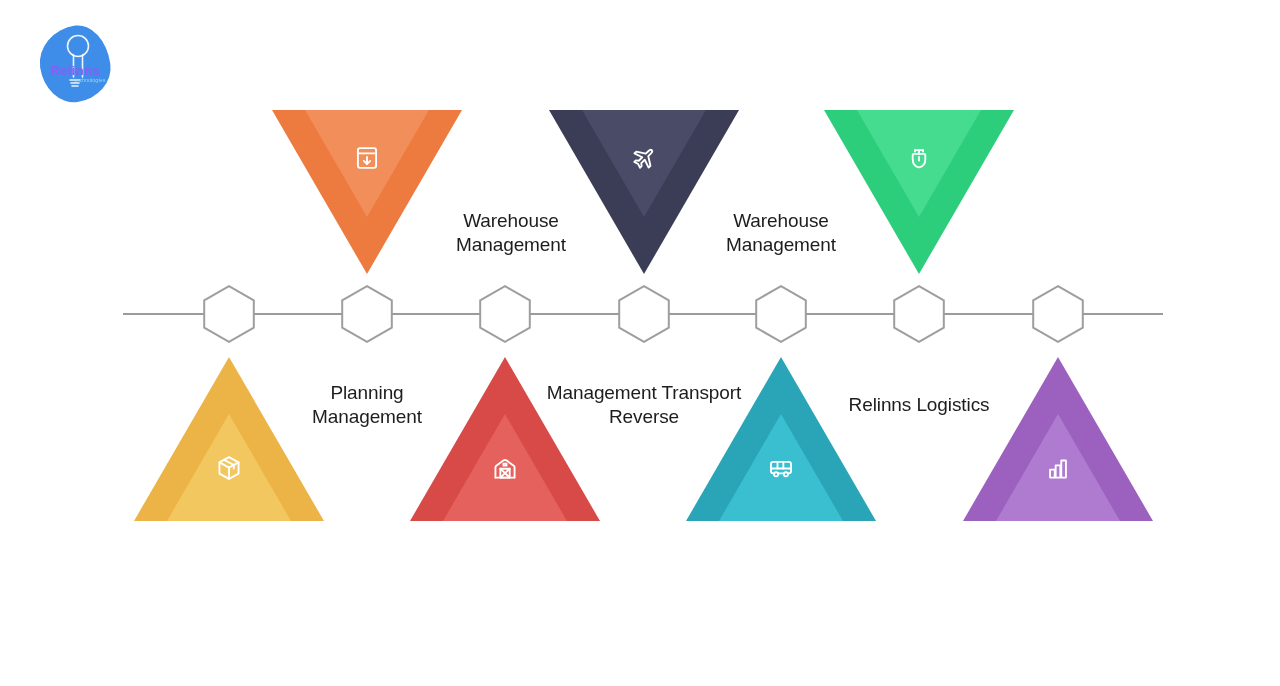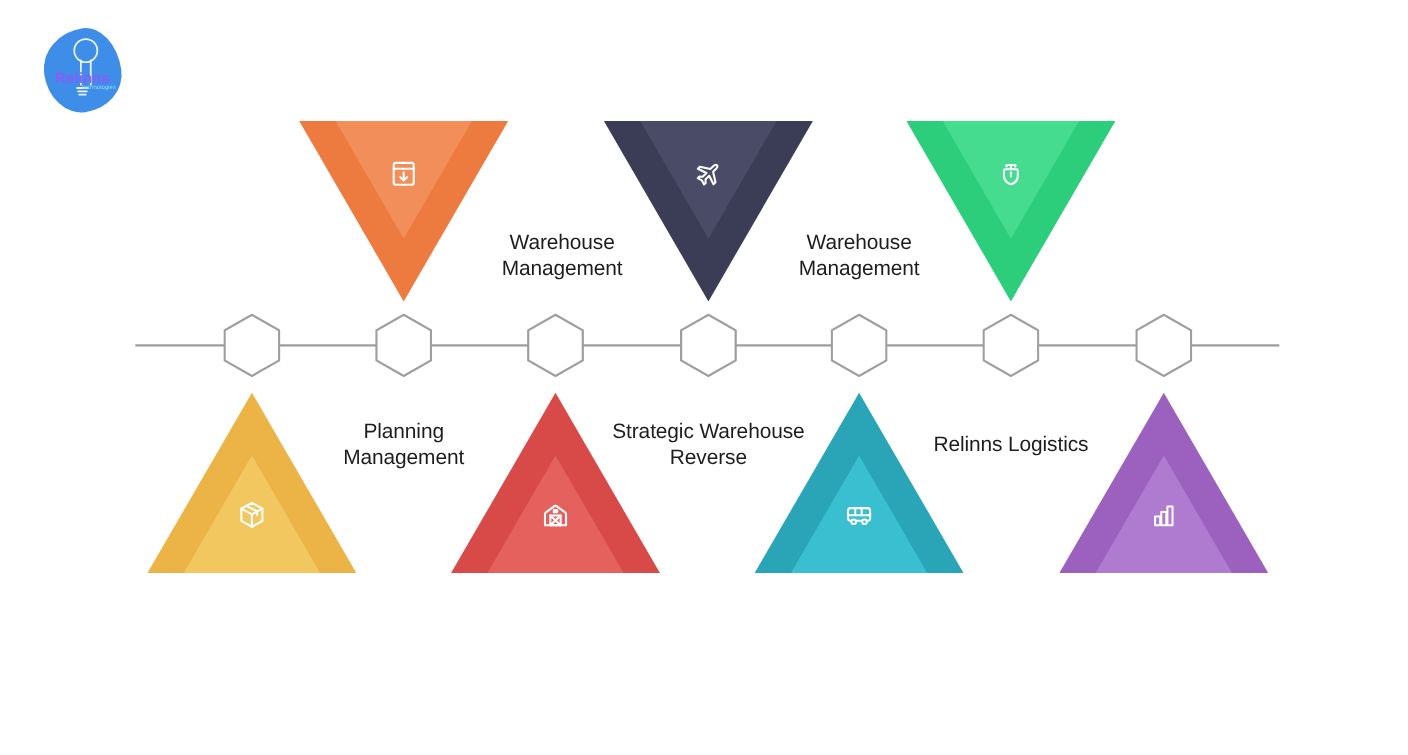--- a/index.html
+++ b/index.html
@@ -116,21 +116,21 @@
   <svg class="tri tri-down" style="left:549px" width="190" height="164" viewBox="0 0 190 164">
     <polygon points="0,0 190,0 95,164" fill="#3B3C56"></polygon>
     <polygon points="33,0 157,0 95,107" fill="#4A4B66"></polygon>
     <g class="icon" transform="translate(81,34) scale(1.1667)">
       <g transform="rotate(45 12 12)">
         <path d="M12 2.6 C12.9 2.6 13.5 3.8 13.5 5 V8.3 L20.6 12.8 V15 L13.5 12.6 V16.8 L15.5 18.4 V20.3 L12 19.2 L8.5 20.3 V18.4 L10.5 16.8 V12.6 L3.4 15 V12.8 L10.5 8.3 V5 C10.5 3.8 11.1 2.6 12 2.6 Z"></path>
       </g>
     </g>
   </svg>
   <div class="label bottom" style="left:534px">
-    <div>Strategic Warehouse</div>
+    <div>Management Transport</div>
     <div>Reverse</div>
   </div>
 
   <div class="label top" style="left:671px">
     <div>Warehouse</div>
     <div>Management</div>
   </div>
   <svg class="tri tri-up" style="left:686px" width="190" height="164" viewBox="0 0 190 164">
     <polygon points="95,0 190,164 0,164" fill="#29A5B7"></polygon>
     <polygon points="95,57 157,164 33,164" fill="#3ABFD1"></polygon>

